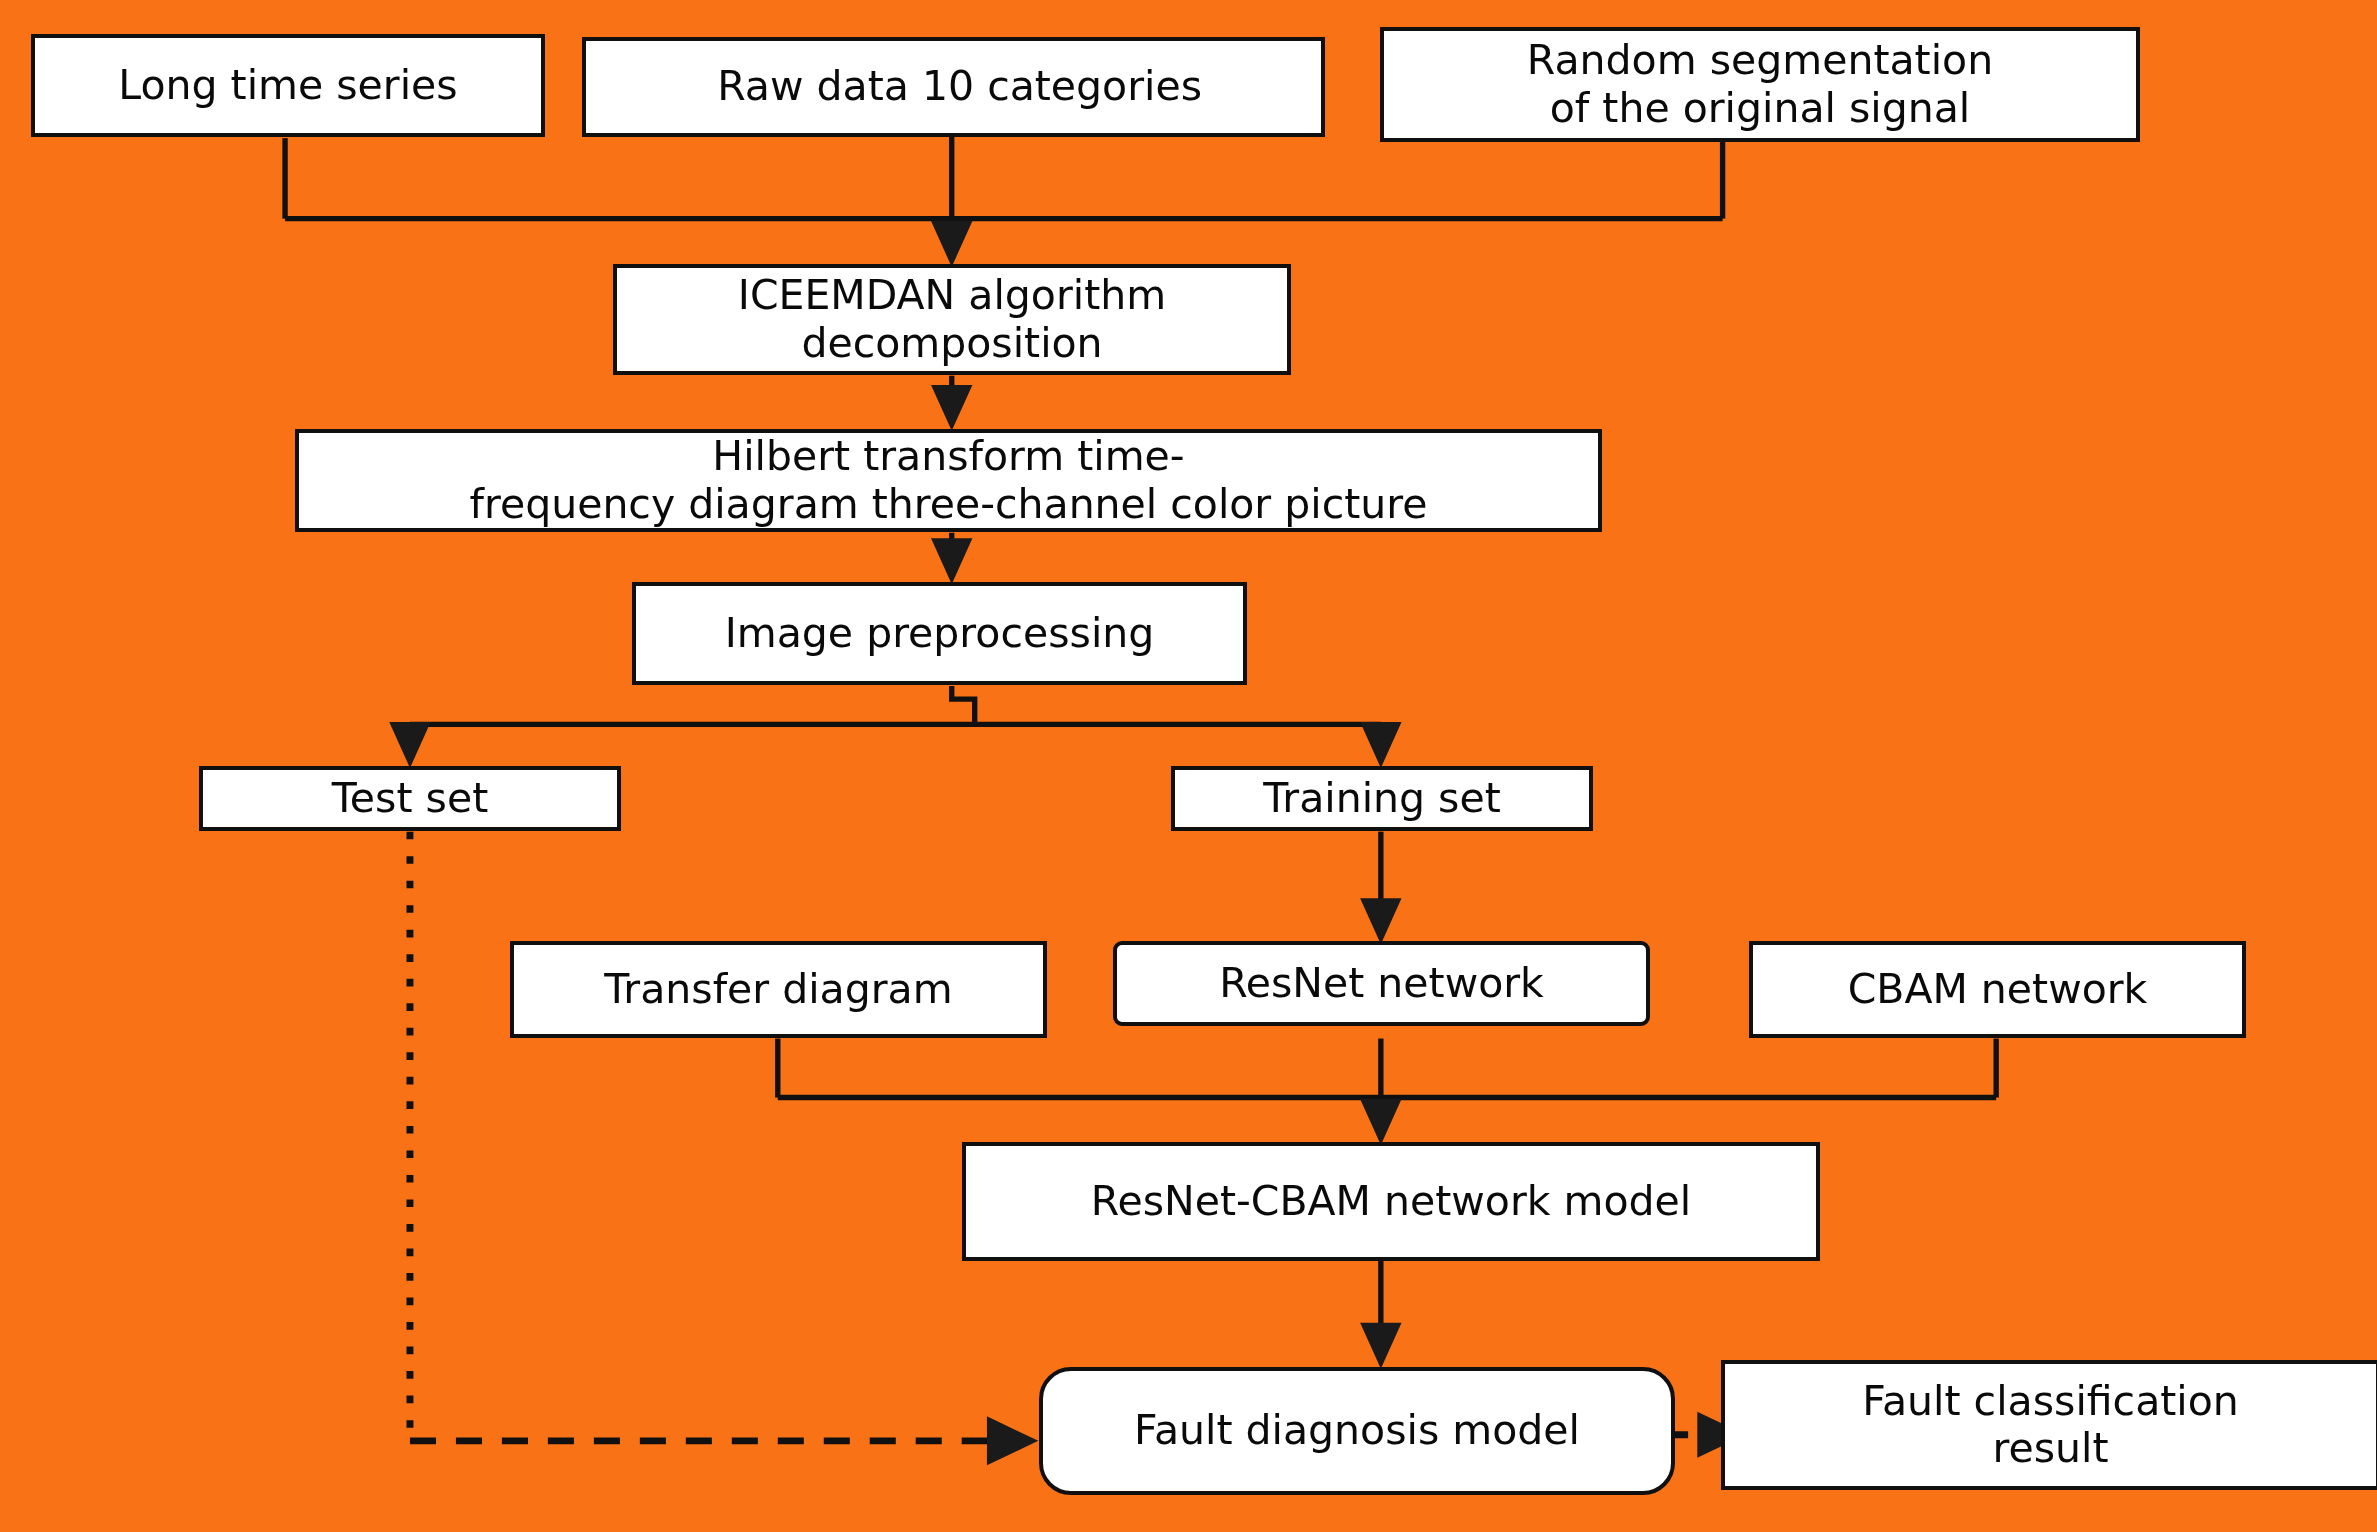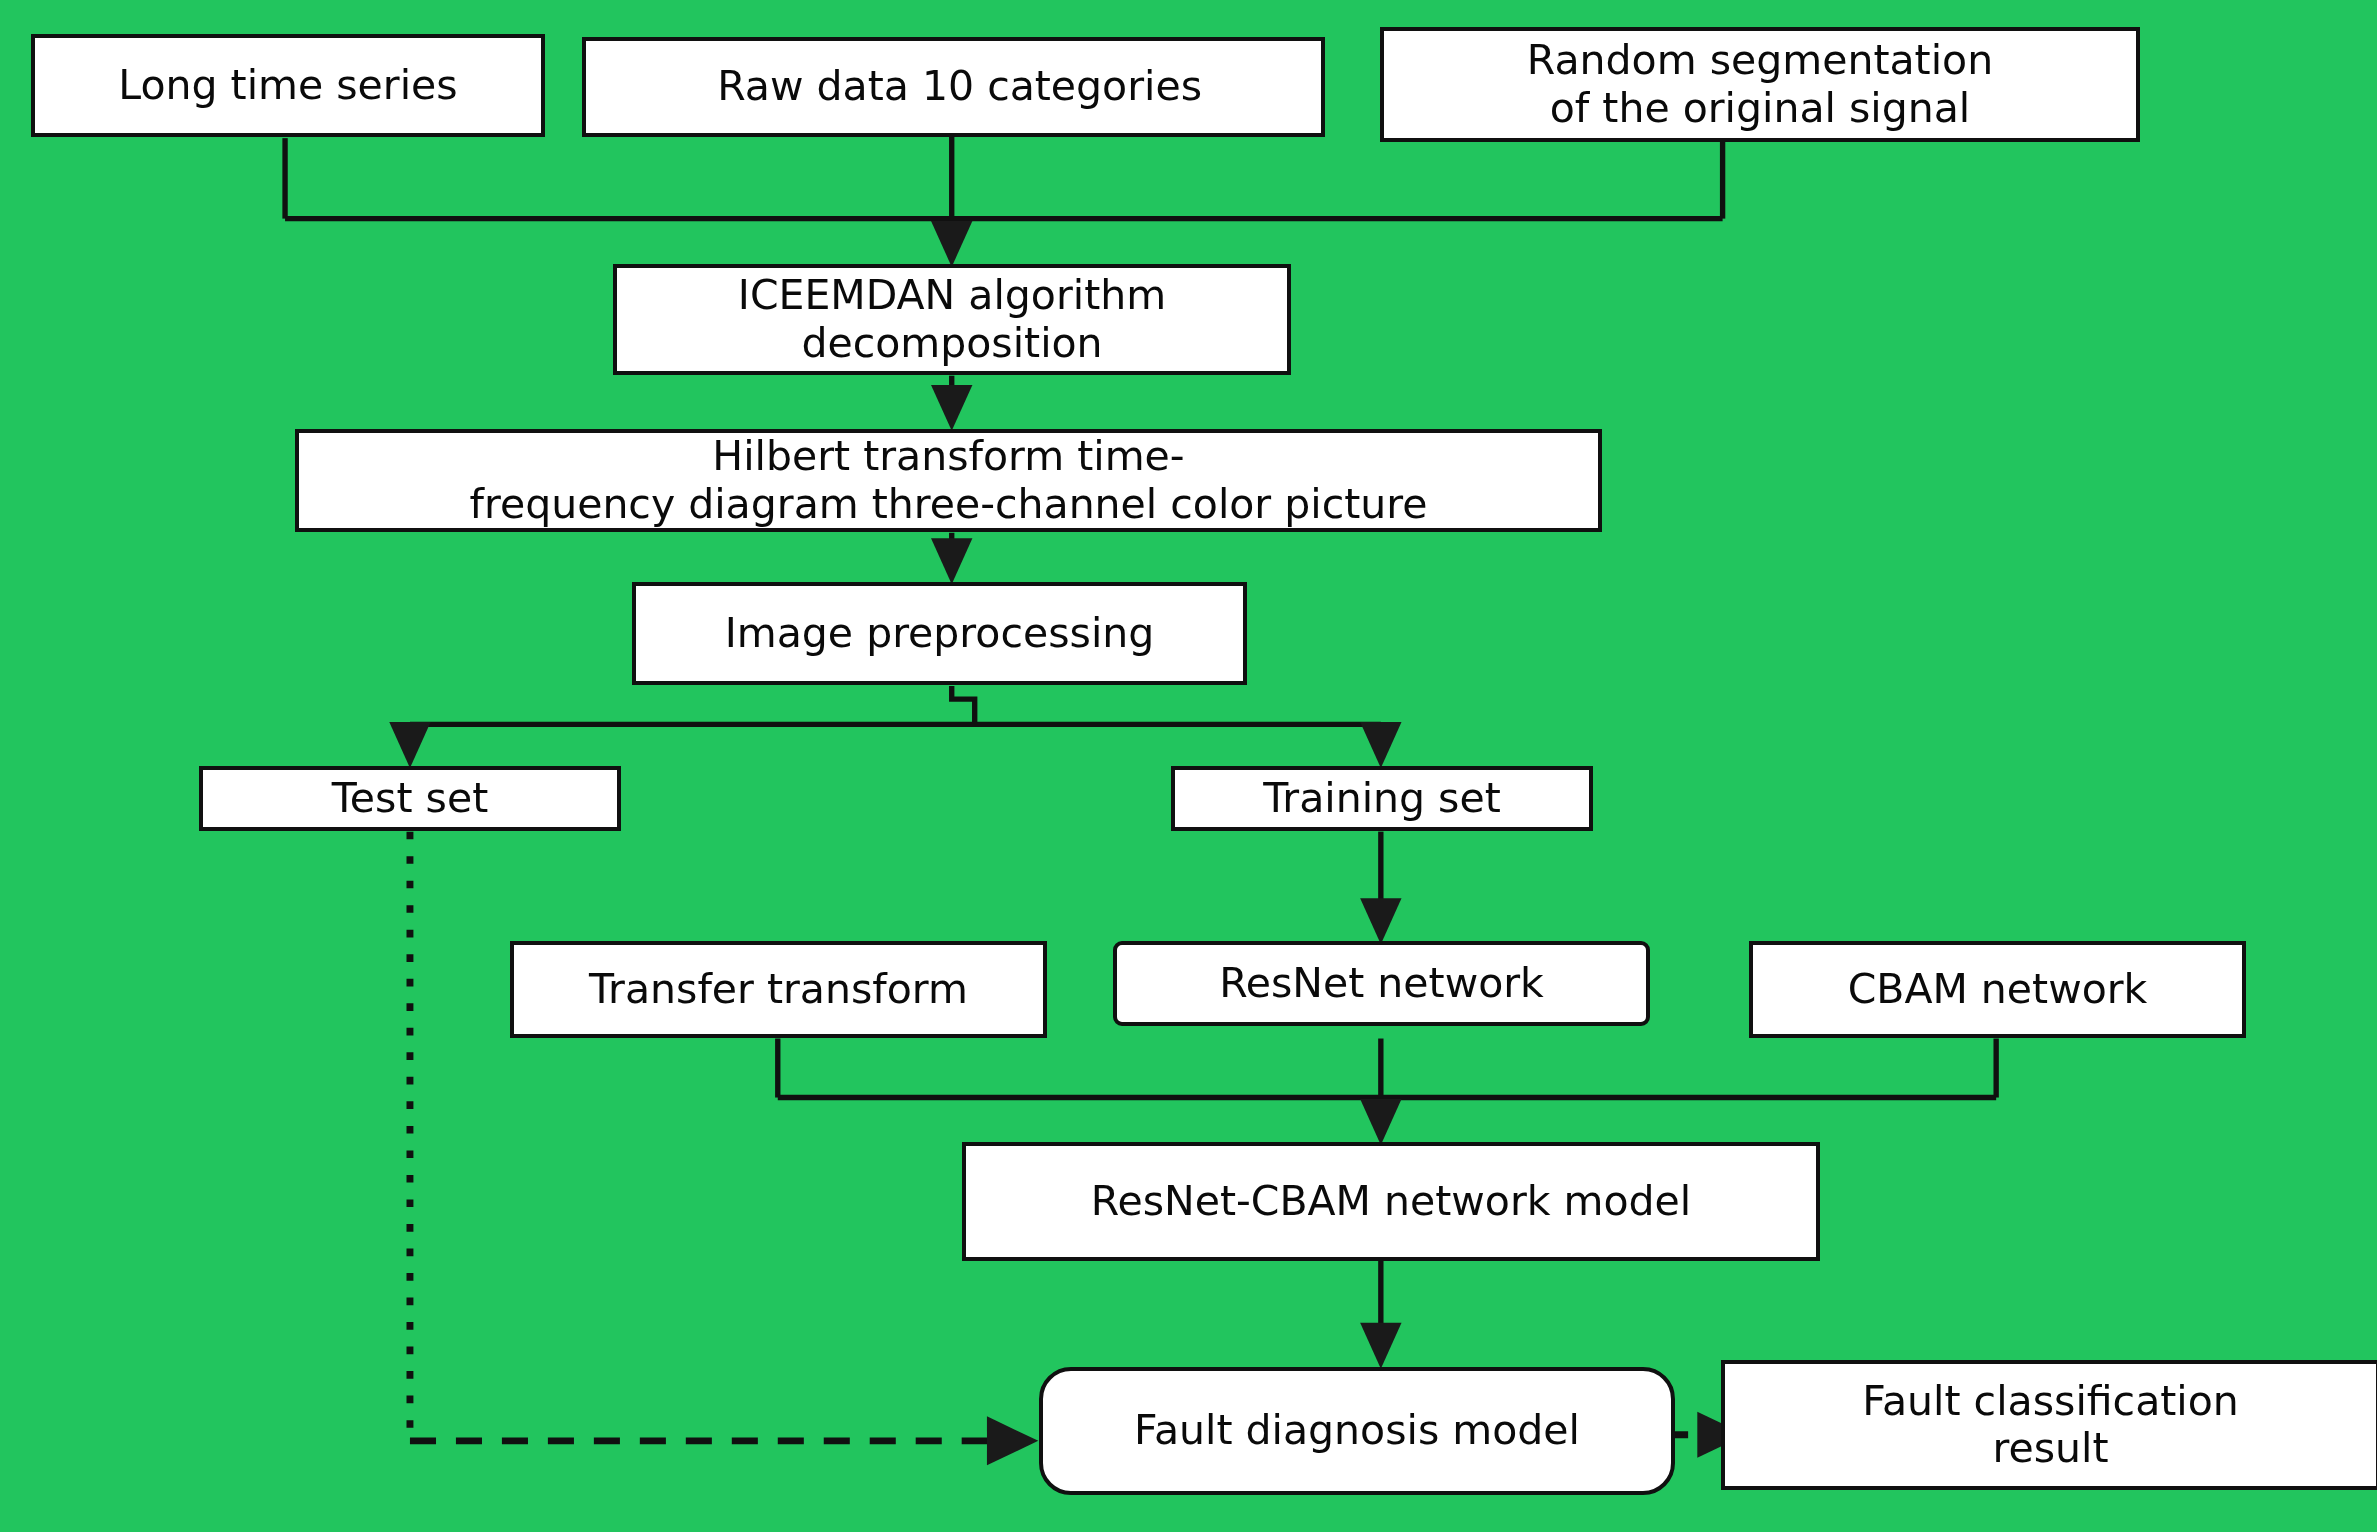--- a/index.html
+++ b/index.html
@@ -5,21 +5,21 @@
 <style>
   html, body {
     margin: 0;
     padding: 0;
     background: #ffffff;
   }
   #canvas {
     position: relative;
     width: 2377px;
     height: 1533px;
-    background: #22c55e;
+    background: #f97316;
     overflow: hidden;
     font-family: "DejaVu Sans", "Liberation Sans", sans-serif;
   }
   .node {
     position: absolute;
     box-sizing: border-box;
     border: 4.6px solid #101010;
     background: #ffffff;
     display: flex;
     align-items: center;
@@ -143,21 +143,21 @@
 
   <div class="node" style="left:199px; top:766px; width:422px; height:65px;">
     <span>Test set</span>
   </div>
 
   <div class="node" style="left:1171px; top:766px; width:422px; height:65px;">
     <span>Training set</span>
   </div>
 
   <div class="node" style="left:510px; top:941px; width:537px; height:97px;">
-    <span>Transfer transform</span>
+    <span>Transfer diagram</span>
   </div>
 
   <div class="node" style="left:1113px; top:941px; width:537px; height:85px;border-radius:9px;">
     <span>ResNet network</span>
   </div>
 
   <div class="node" style="left:1749px; top:941px; width:497px; height:97px;">
     <span>CBAM network</span>
   </div>
 

